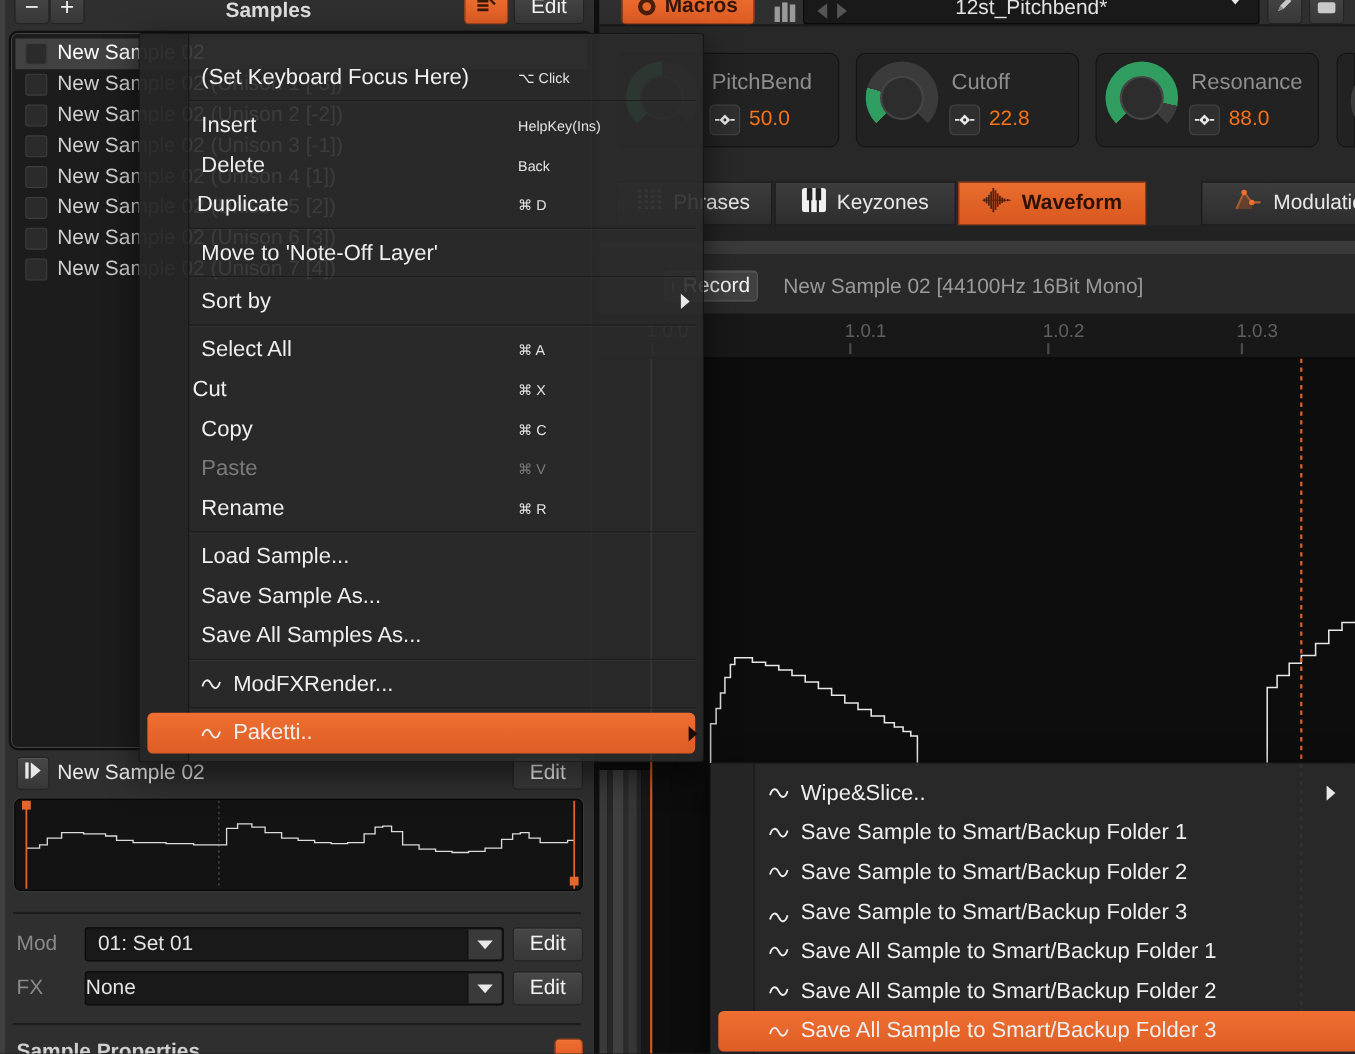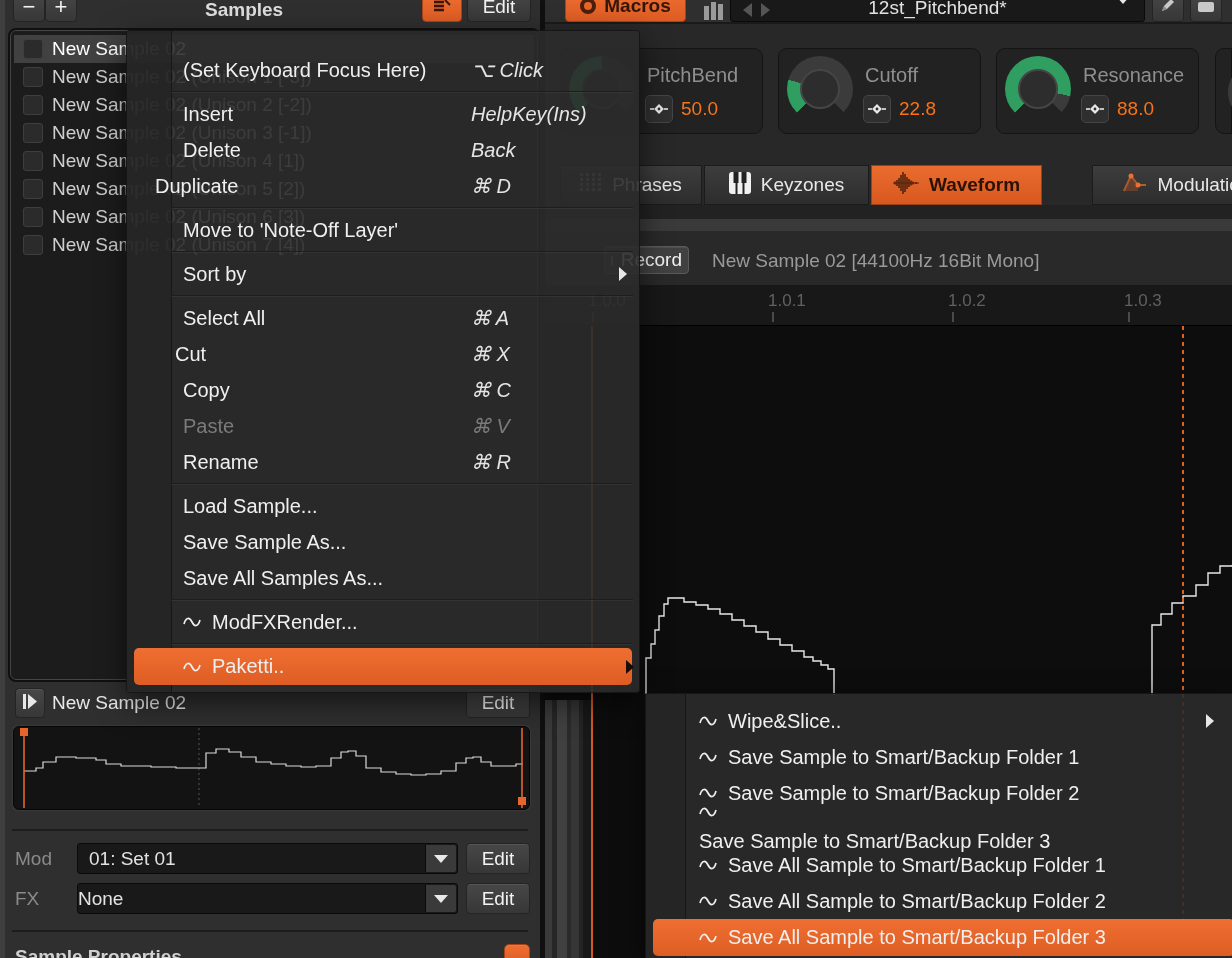--- a/index.html
+++ b/index.html
@@ -47,21 +47,21 @@
       justify-content:center;gap:10px;font-size:19px;color:#e8e8e8;}
   .tab.active{background:linear-gradient(#ea6c2e,#d8581f);border-color:#9e3f14;color:#2a1206;font-weight:600;}
   
   .menu{background:rgba(43,43,43,0.9);border:1px solid #161616;border-radius:3px;
       box-shadow:0 10px 30px rgba(0,0,0,.55);z-index:50;}
   .menu .gutter{position:absolute;left:0;top:0;bottom:0;background:rgba(34,34,34,.55);
       border-right:1px solid rgba(20,20,20,.8);}
   .menu-item{position:absolute;left:0;right:0;height:36px;display:flex;align-items:center;}
   .menu-item .mi-label{font-size:20px;color:#efefef;white-space:nowrap;}
   .menu-item.disabled .mi-label,.menu-item.disabled .mi-short{color:#7b7b7b;}
-  .menu-item .mi-short{position:absolute;font-size:20px;color:#e4e4e4;white-space:nowrap;font-style:italic;}
+  .menu-item .mi-short{position:absolute;font-size:13px;color:#e4e4e4;white-space:nowrap;}
   .menu-item .mi-arrow{position:absolute;}
   .menu-item.highlight{background:linear-gradient(#ef6e31,#de5d24);border-radius:5px;}
   .menu-sep{position:absolute;height:1px;background:#1d1d1d;box-shadow:0 1px 0 rgba(255,255,255,.05);}
   .sine-svg{flex:none;}
   
   .ruler-label{position:absolute;top:291px;font-size:17px;color:#606060;}
   .ruler-tick{position:absolute;top:312px;width:2px;height:10px;background:#4a4a4a;}
 </style>
 </head>
 <body>
@@ -373,21 +373,21 @@
         </div>
         <span class="mi-short" style="left: 344px;">HelpKey(Ins)</span>
       </div>
       <div class="menu-item" style="top: 101px;">
         <div style="display: flex; align-items: center; gap: 11px; margin-left: 56px;">
           <span class="mi-label">Delete</span>
         </div>
         <span class="mi-short" style="left: 344px;">Back</span>
       </div>
       <div class="menu-item" style="top: 137px;">
-        <div style="display: flex; align-items: center; gap: 11px; margin-left: 28px;">
+        <div style="display: flex; align-items: center; gap: 11px; margin-left: 52px;">
           <span class="mi-label">Duplicate</span>
         </div>
         <span class="mi-short" style="left: 344px;">⌘ D</span>
       </div>
       <div class="menu-sep" style="left: 44px; right: 6px; top: 176px;"></div>
       <div class="menu-item" style="top: 181px;">
         <div style="display: flex; align-items: center; gap: 11px; margin-left: 56px;">
           <span class="mi-label">Move to 'Note-Off Layer'</span>
         </div>
       </div>
@@ -487,21 +487,21 @@
       </div>
       <div class="menu-item" style="top: 81px;">
         <div style="display: flex; align-items: center; gap: 11px; margin-left: 53px;">
           <svg width="18" height="14" viewBox="0 0 18 14" class="sine-svg">
             <path d="M1 9 C3 2,6.5 2,9 7 C11.5 12,15 12,17 5" stroke="#eeeeee" stroke-width="1.7" fill="none"></path>
           </svg>
           <span class="mi-label">Save Sample to Smart/Backup Folder 2</span>
         </div>
       </div>
       <div class="menu-item" style="top: 117px;">
-        <div style="display: flex; align-items: flex-start; gap: 11px; margin-left: 53px; flex-direction: column;">
+        <div style="display: flex; align-items: flex-end; gap: 11px; margin-left: 53px;">
           <svg width="18" height="14" viewBox="0 0 18 14" class="sine-svg">
             <path d="M1 9 C3 2,6.5 2,9 7 C11.5 12,15 12,17 5" stroke="#eeeeee" stroke-width="1.7" fill="none"></path>
           </svg>
           <span class="mi-label">Save Sample to Smart/Backup Folder 3</span>
         </div>
       </div>
       <div class="menu-item" style="top: 153px;">
         <div style="display: flex; align-items: center; gap: 11px; margin-left: 53px;">
           <svg width="18" height="14" viewBox="0 0 18 14" class="sine-svg">
             <path d="M1 9 C3 2,6.5 2,9 7 C11.5 12,15 12,17 5" stroke="#eeeeee" stroke-width="1.7" fill="none"></path>

